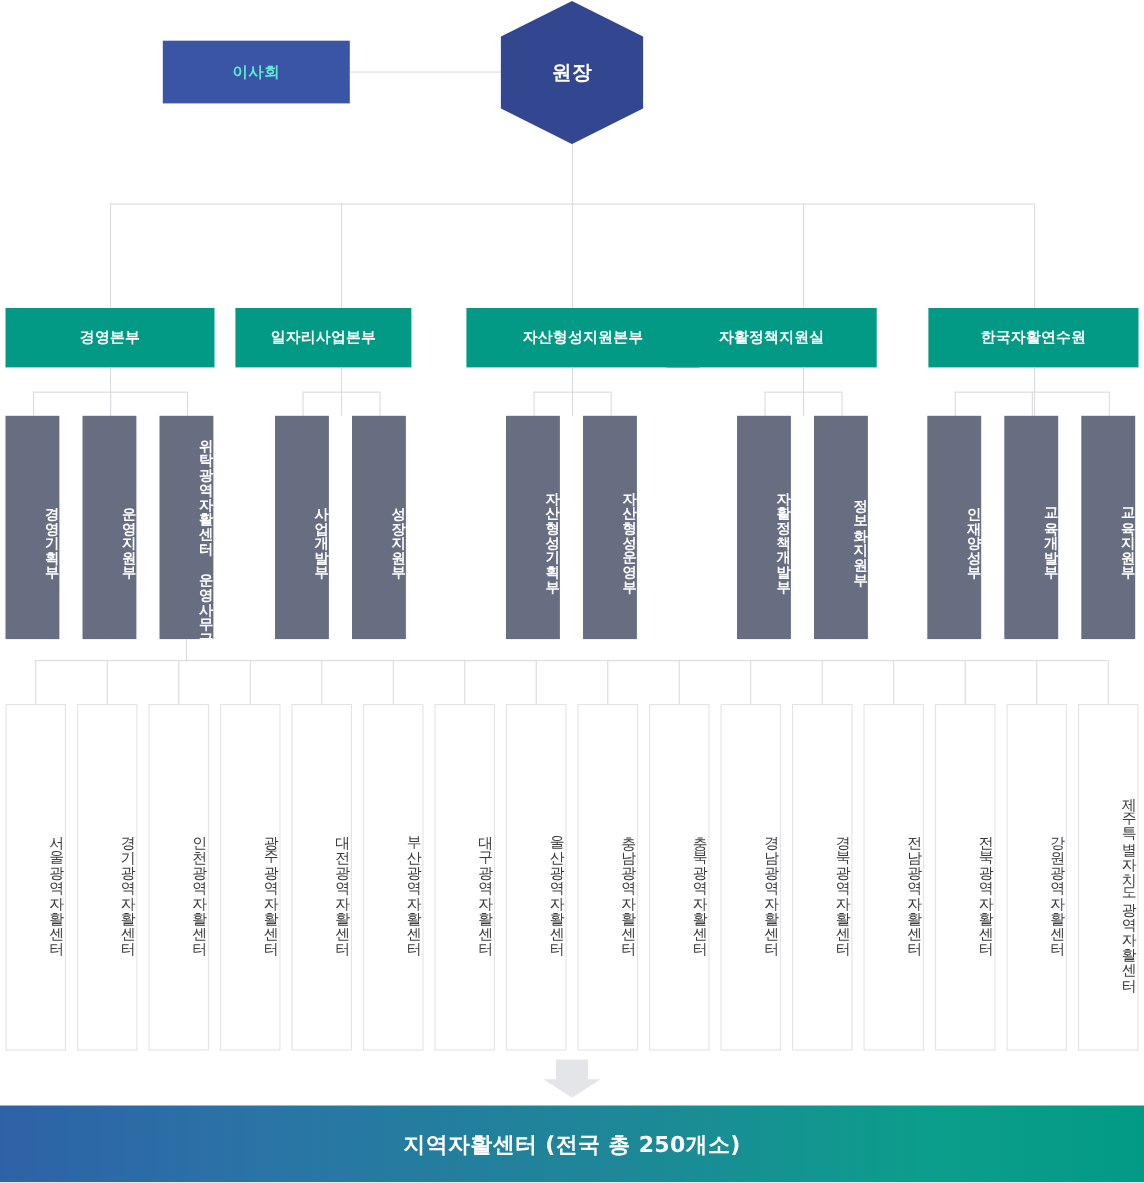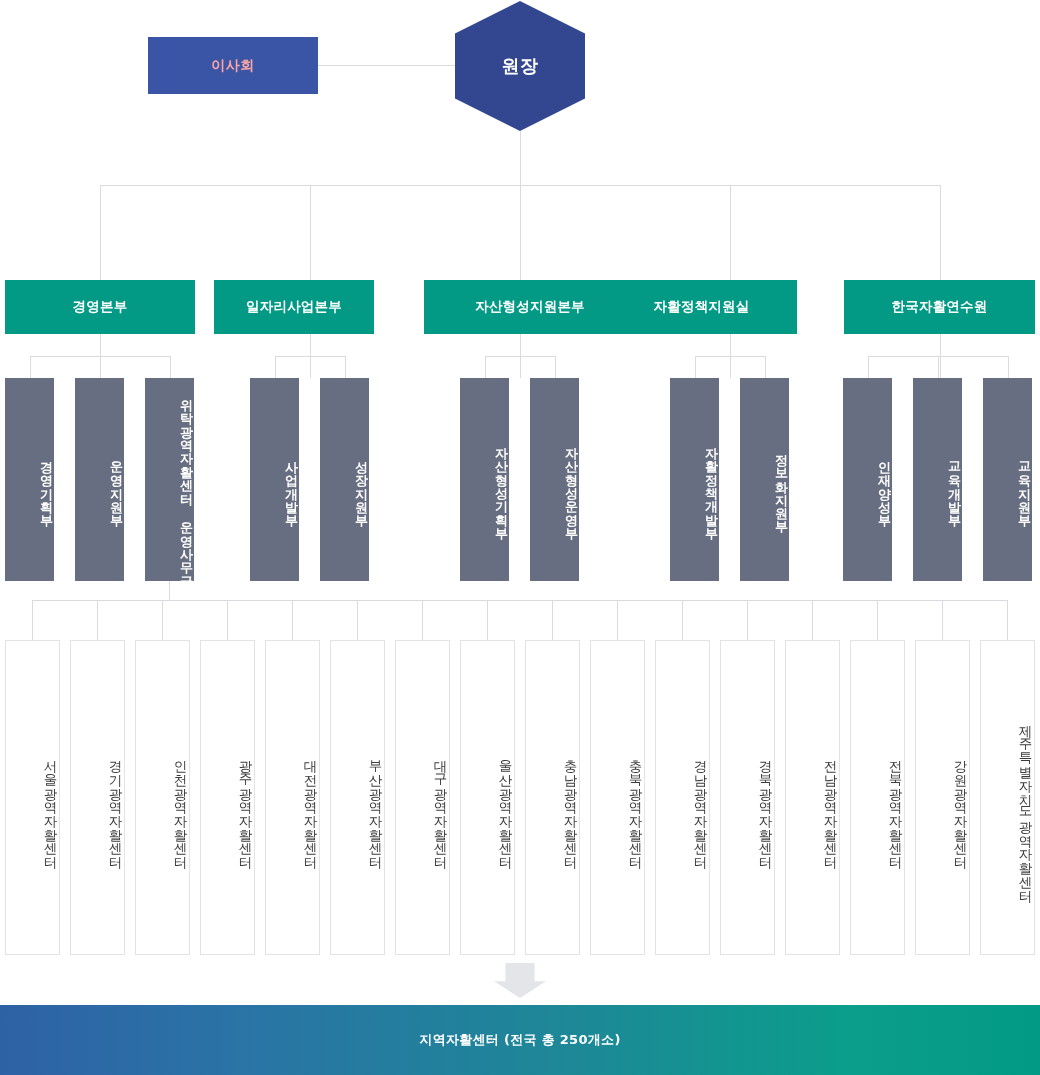--- a/index.html
+++ b/index.html
@@ -30,21 +30,21 @@
   .line.h { height: 1px; }
 
   
   .board-box {
     position: absolute;
     left: 148px;
     top: 37px;
     width: 170px;
     height: 57px;
     background: #3a55a5;
-    color: #fca5a5;
+    color: #5eead4;
     display: flex;
     align-items: center;
     justify-content: center;
     font-size: 14px;
     font-weight: bold;
     letter-spacing: .5px;
   }
 
   .director-hex {
     position: absolute;
@@ -140,21 +140,21 @@
     position: absolute;
     left: 0;
     top: 1005px;
     width: 1040px;
     height: 70px;
     background: linear-gradient(to right, #2e62a6 0%, #2a73a6 22%, #1d8897 55%, #0b9e8b 82%, #029a85 100%);
     color: #ffffff;
     display: flex;
     align-items: center;
     justify-content: center;
-    font-size: 13px;
+    font-size: 20px;
     font-weight: bold;
     letter-spacing: .3px;
   }
 </style>
 </head>
 <body>
 
 <div id="org-chart">
 
   <div class="board-box">

